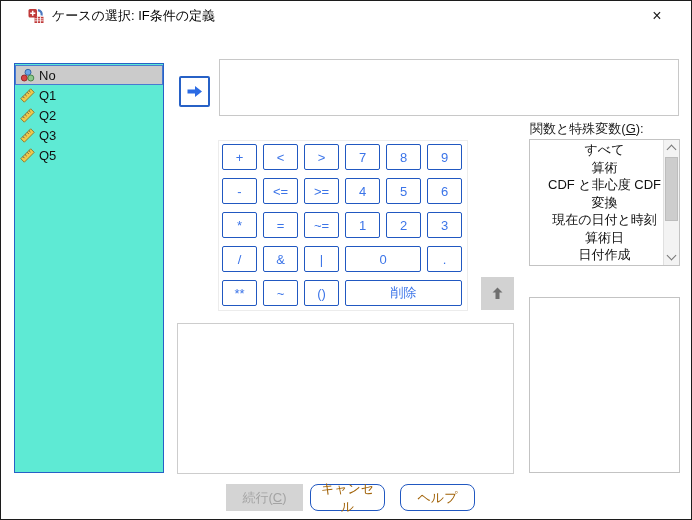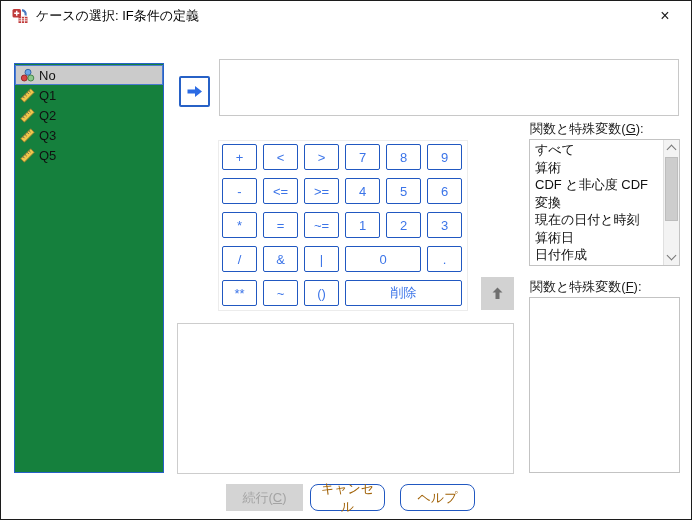--- a/index.html
+++ b/index.html
@@ -3,27 +3,27 @@
 <meta charset="utf-8">
 <style>
   html,body{margin:0;padding:0;background:#888;}
   #window{
     position:relative;width:692px;height:520px;background:#fff;
     border:1px solid #1c1c1c;box-sizing:border-box;
     font-family:"Liberation Sans","DejaVu Sans",sans-serif;color:#111;
     overflow:hidden;
   }
   
-  .titlebar{position:absolute;left:0;top:0;right:0;height:30px;display:flex;align-items:center;padding-left:11px;background:#fff;}
+  .titlebar{position:absolute;left:0;top:0;right:8px;height:30px;display:flex;align-items:center;padding-left:27px;background:#fff;}
   .title-icon{width:16px;height:16px;margin-right:8px;flex:0 0 auto;}
   .title-text{font-size:13px;color:#000;}
   .close-btn{position:absolute;top:2px;right:8px;width:36px;height:26px;display:flex;align-items:center;justify-content:center;
     font-size:16px;color:#1a1a1a;background:transparent;border:none;cursor:default;}
   
-  .var-list{position:absolute;left:13px;top:62px;width:150px;height:410px;border:1px solid #2761c6;box-sizing:border-box;background:#15803d;padding-top:1px;overflow:hidden;}
+  .var-list{position:absolute;left:13px;top:62px;width:150px;height:410px;border:1px solid #2761c6;box-sizing:border-box;background:#5eead4;padding-top:1px;overflow:hidden;}
   .var-item{height:20px;display:flex;align-items:center;padding:0 2px 0 3px;font-size:13px;box-sizing:border-box;border:1px solid transparent;}
   .var-item.selected{background:#cbcbcb;border:1px solid #4a7ad0;}
   .var-icon{width:17px;height:15px;margin-right:3px;display:flex;align-items:center;justify-content:center;flex:0 0 auto;}
   
   .move-btn{position:absolute;left:178px;top:75px;width:31px;height:31px;border:2px solid #2761c6;border-radius:2px;
     background:#fff;display:flex;align-items:center;justify-content:center;padding:0;box-sizing:border-box;}
   
   .expr-box{position:absolute;left:218px;top:58px;width:460px;height:57px;border:1px solid #c8c8c8;box-sizing:border-box;
     resize:none;outline:none;font-family:inherit;font-size:13px;padding:3px;}
   
@@ -34,21 +34,21 @@
     display:flex;align-items:center;justify-content:center;padding:0;cursor:default;}
   
   .insert-btn{position:absolute;left:480px;top:276px;width:33px;height:33px;background:#d2d2d2;border:none;
     display:flex;align-items:center;justify-content:center;padding:0;}
   
   .panel-label{position:absolute;font-size:13px;color:#1a1a1a;white-space:nowrap;}
   #group-label{left:529px;top:119px;}
   #func-label{left:529px;top:277px;}
   .accel{text-decoration:underline;}
   .group-list{position:absolute;left:528px;top:138px;width:151px;height:127px;border:1px solid #c3c3c3;box-sizing:border-box;background:#fff;overflow:hidden;}
-  .group-items{position:absolute;left:0;top:1px;right:5px;}
+  .group-items{position:absolute;left:0;top:1px;right:5px;text-align:center;}
   .group-item{font-size:13px;height:17.5px;line-height:17.5px;padding-left:5px;white-space:nowrap;overflow:hidden;}
   .scrollbar{position:absolute;top:0;right:0;width:16px;height:100%;background:#f3f3f3;border-left:1px solid #e0e0e0;box-sizing:border-box;}
   .sb-btn{position:absolute;left:0;width:100%;height:16px;background:#f3f3f3;border:none;display:flex;align-items:center;justify-content:center;padding:0;}
   .sb-up{top:0;} .sb-down{bottom:0;}
   .chev{width:6px;height:6px;border-right:1.5px solid #767676;border-bottom:1.5px solid #767676;display:block;}
   .chev-up{transform:rotate(-135deg);margin-top:3px;}
   .chev-down{transform:rotate(45deg);margin-bottom:3px;}
   .sb-thumb{position:absolute;left:1px;right:1px;top:17px;height:64px;background:#cdcdcd;border:1px solid #bdbdbd;box-sizing:border-box;}
   .func-list{position:absolute;left:528px;top:296px;width:151px;height:176px;border:1px solid #c3c3c3;box-sizing:border-box;background:#fff;}
   
@@ -204,23 +204,20 @@
       <button class="sb-btn sb-up">
         <span class="chev chev-up"></span>
       </button>
       <div class="sb-thumb"></div>
       <button class="sb-btn sb-down">
         <span class="chev chev-down"></span>
       </button>
     </div>
   </div>
 
-  <div class="panel-label" id="func-label">
-    <span>関数と特殊変数(</span><span class="accel">F</span><span>):</span>
-  </div>
 
   <div class="func-list"></div>
 
   <div class="desc-box"></div>
 
   <button class="dlg-btn btn-disabled" id="continue-btn" disabled="">
     <span>続行(</span>
       <span class="accel">C</span>
       <span>)</span>
   </button>

